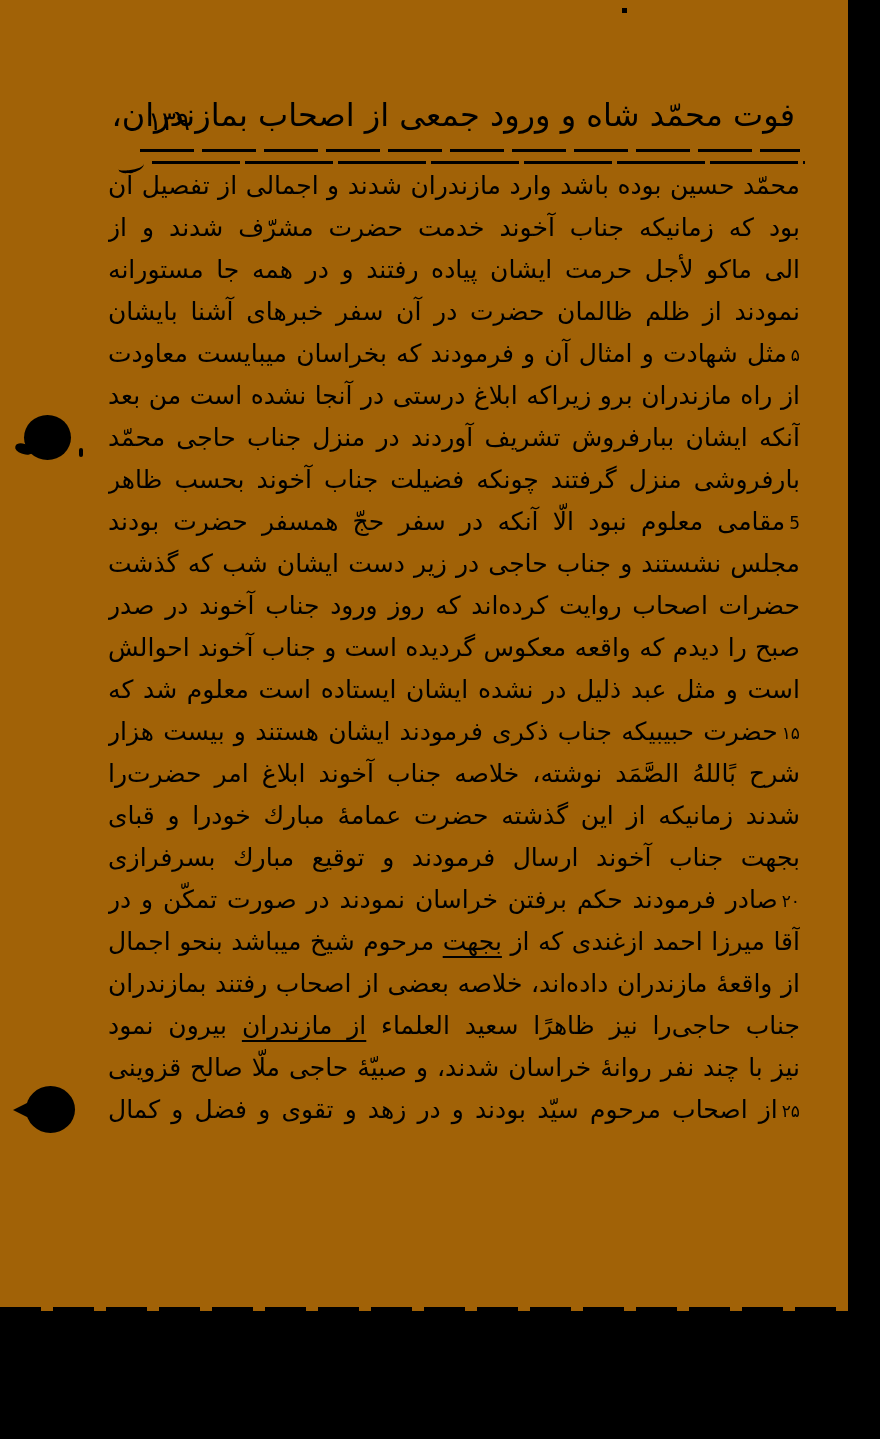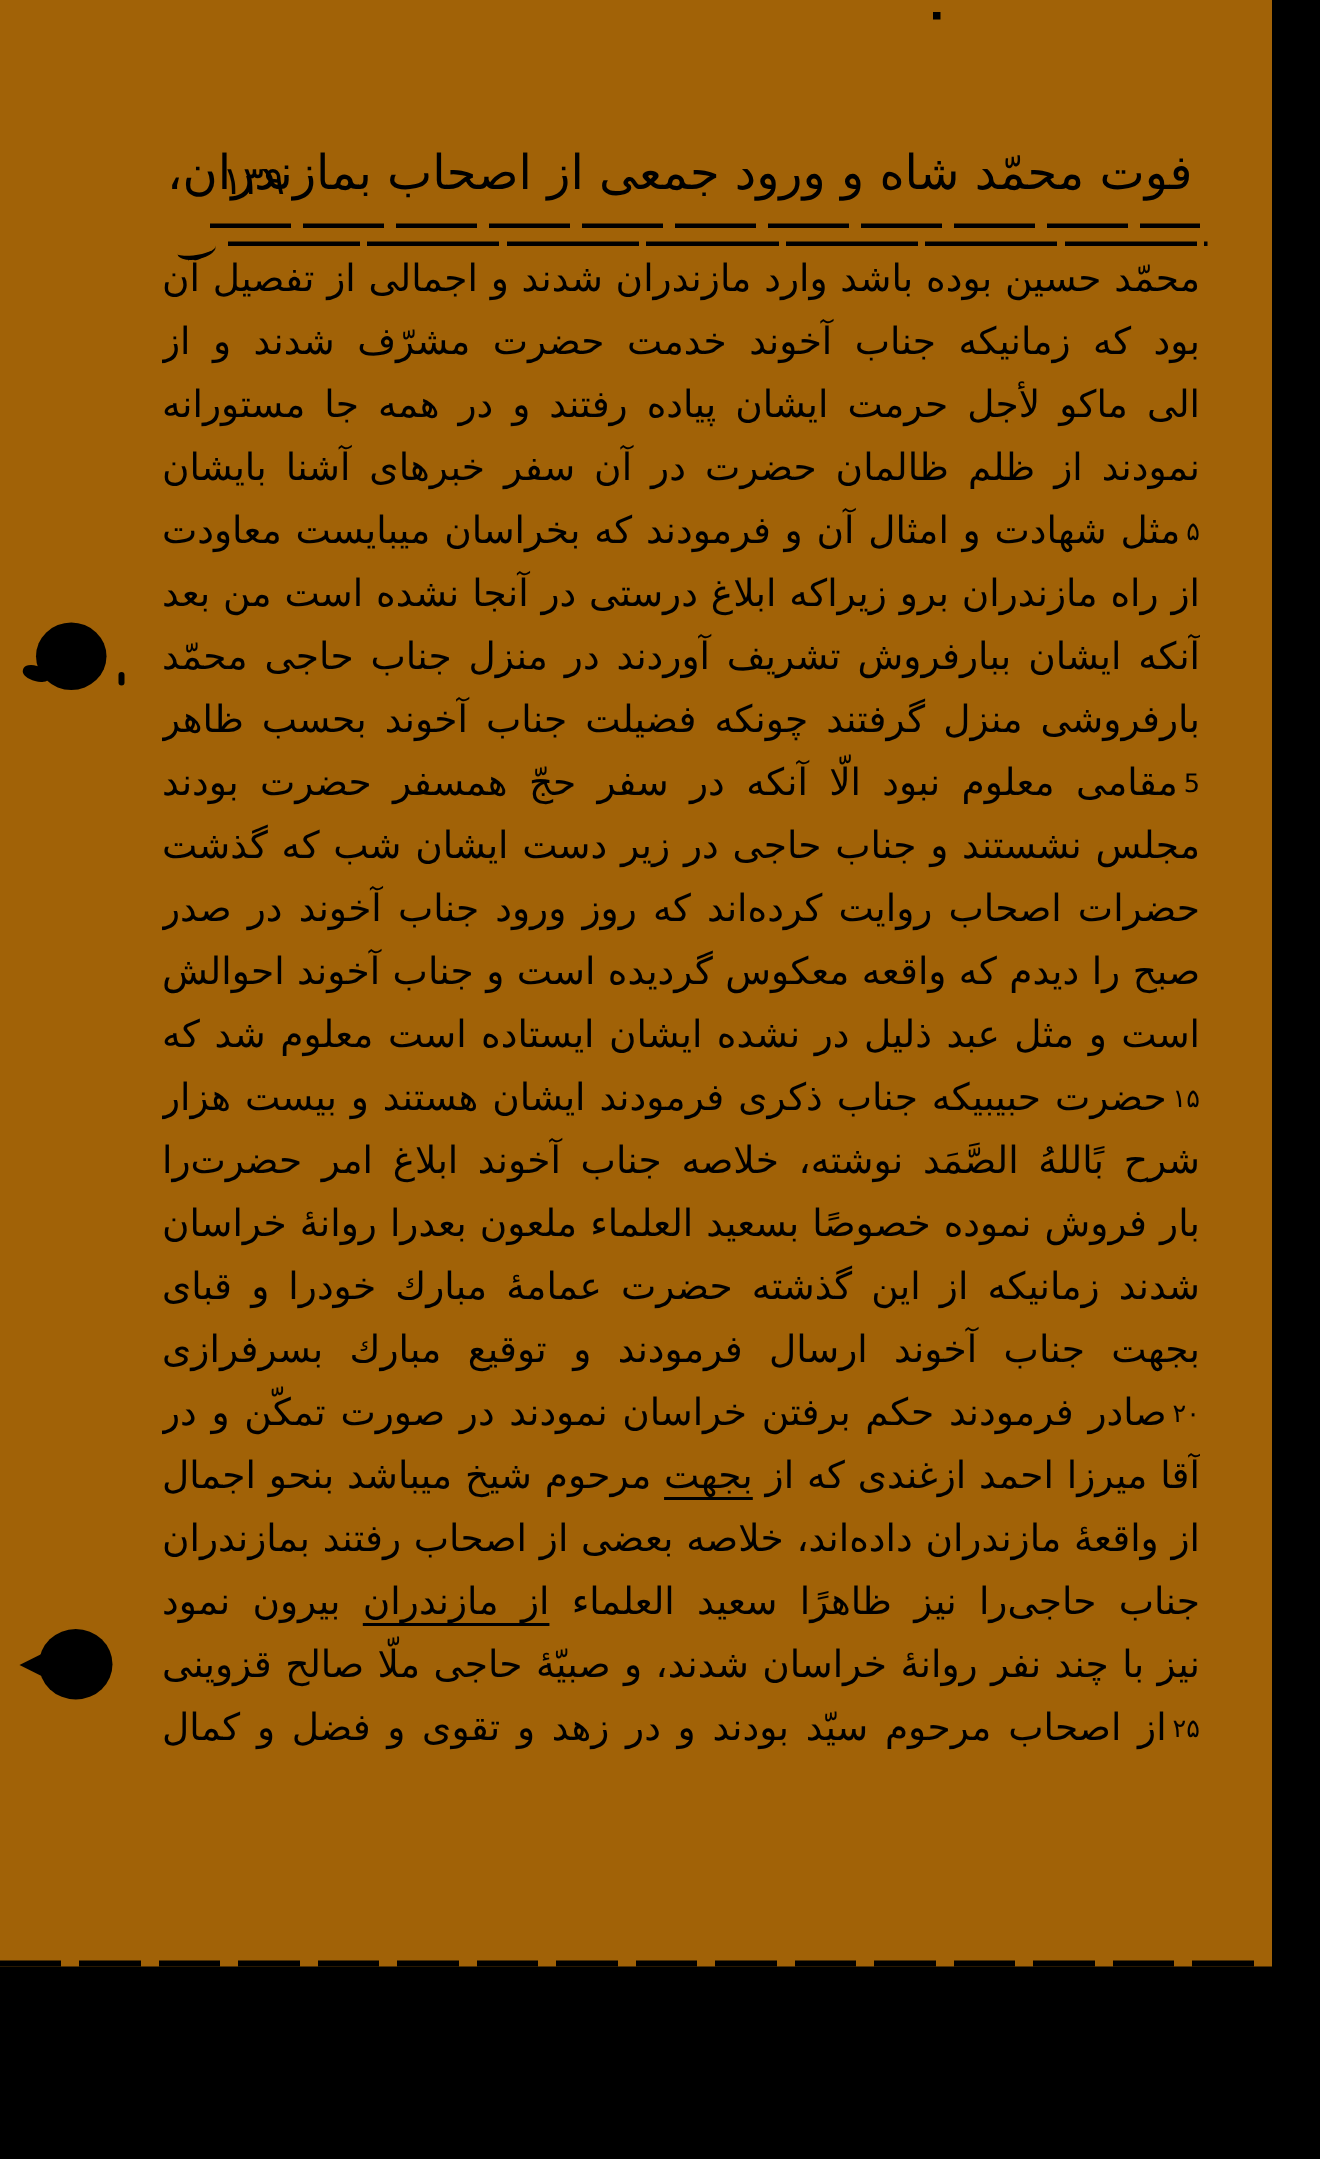--- a/index.html
+++ b/index.html
@@ -89,21 +89,20 @@
       <div class="line"><span>از راه مازندران برو زیراکه ابلاغ درستی در آنجا نشده است من بعد از</span></div>
       <div class="line"><span>آنکه ایشان ببارفروش تشریف آوردند در منزل جناب حاجی محمّد علی</span></div>
       <div class="line"><span>بارفروشی منزل گرفتند چونکه فضیلت جناب آخوند بحسب ظاهر بسیار</span></div>
       <div class="line"><span class="line-no">5</span><span>مقامی معلوم نبود الّا آنکه در سفر حجّ همسفر حضرت بودند خلاصه آنکه</span></div>
       <div class="line"><span>مجلس نشستند و جناب حاجی در زیر دست ایشان شب که گذشت</span></div>
       <div class="line"><span>حضرات اصحاب روایت کرده‌اند که روز ورود جناب آخوند در صدر</span></div>
       <div class="line"><span>صبح را دیدم که واقعه معکوس گردیده است و جناب آخوند احوالش متغیّر</span></div>
       <div class="line"><span>است و مثل عبد ذلیل در نشده ایشان ایستاده است معلوم شد که</span></div>
       <div class="line"><span class="line-no">۱۵</span><span>حضرت حبیبیکه جناب ذکری فرمودند ایشان هستند و بیست هزار بیت</span></div>
       <div class="line"><span>شرح بًاللهُ الصَّمَد نوشته، خلاصه جناب آخوند ابلاغ امر حضرت‌را باهل</span></div>
-      <div class="line"><span>بار فروش نموده خصوصًا بسعید العلماء ملعون بعدرا روانهٔ خراسان</span></div>
       <div class="line"><span>شدند زمانیکه از این گذشته حضرت عمامهٔ مبارك خودرا و قبای سفیدی</span></div>
       <div class="line"><span>بجهت جناب آخوند ارسال فرمودند و توقیع مبارك بسرفرازی اصحاب</span></div>
       <div class="line"><span class="line-no">۲۰</span><span>صادر فرمودند حکم برفتن خراسان نمودند در صورت تمکّن و در توقیع</span></div>
       <div class="line"><span>آقا میرزا احمد ازغندی که از <u>بجهت</u> مرحوم شیخ میباشد بنحو اجمال خبر</span></div>
       <div class="line"><span>از واقعهٔ مازندران داده‌اند، خلاصه بعضی از اصحاب رفتند بمازندران و</span></div>
       <div class="line"><span>جناب حاجی‌را نیز ظاهرًا سعید العلماء <u>از مازندران</u> بیرون نمود ایشان</span></div>
       <div class="line"><span>نیز با چند نفر روانهٔ خراسان شدند، و صبیّهٔ حاجی ملّا صالح قزوینی که</span></div>
       <div class="line"><span class="line-no">۲۵</span><span>از اصحاب مرحوم سیّد بودند و در زهد و تقوی و فضل و کمال وحید</span></div>
     </div>
 

